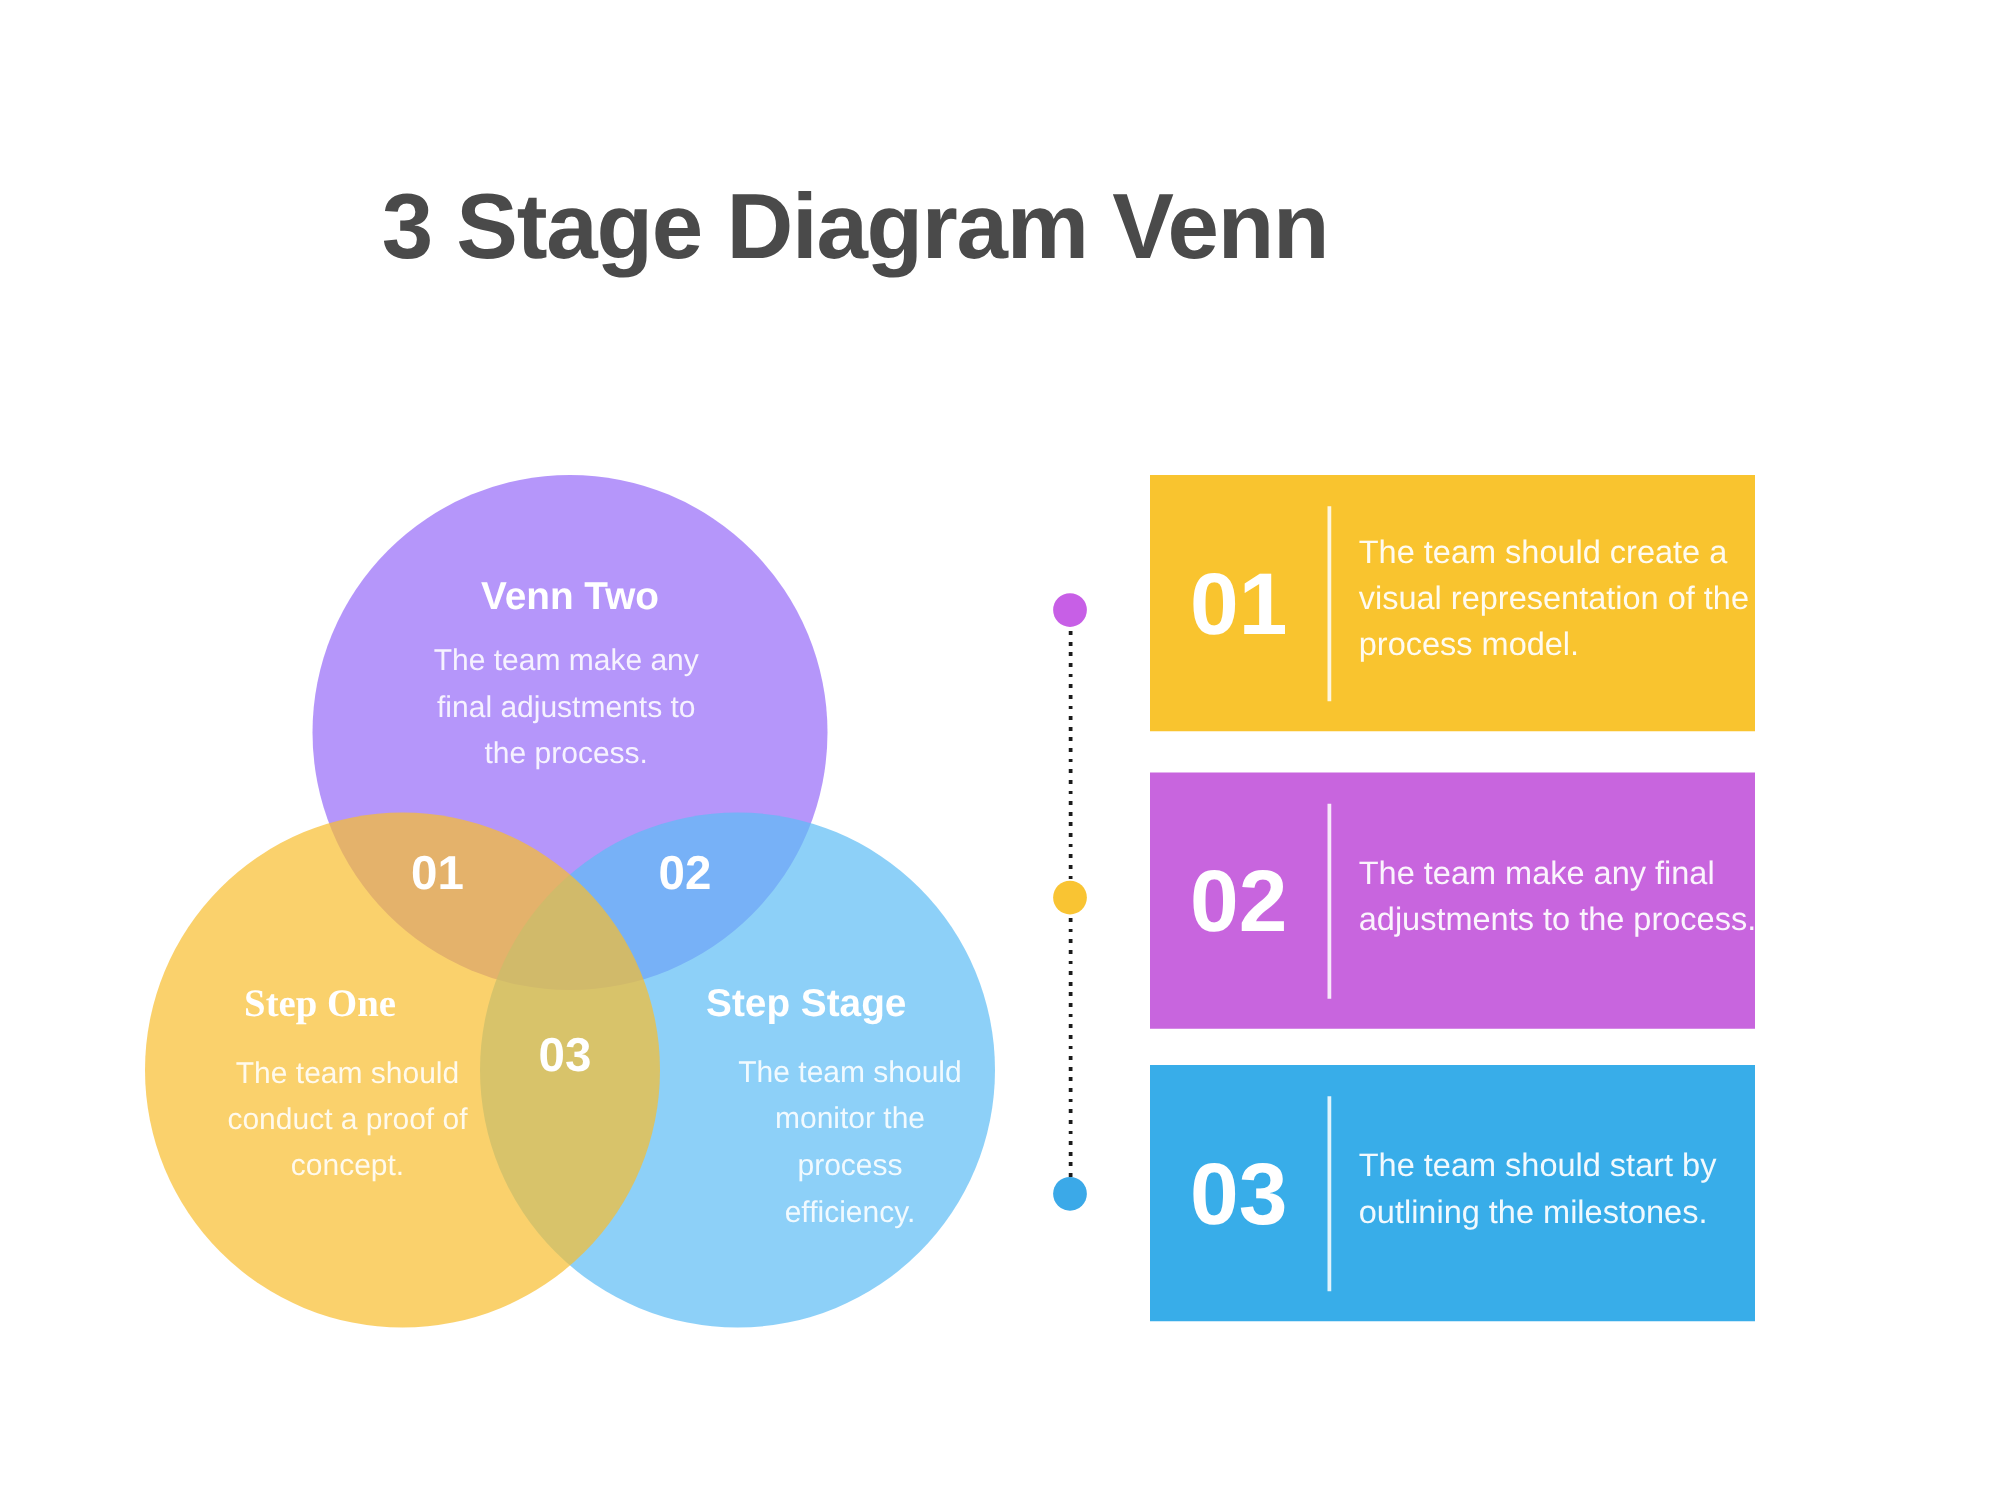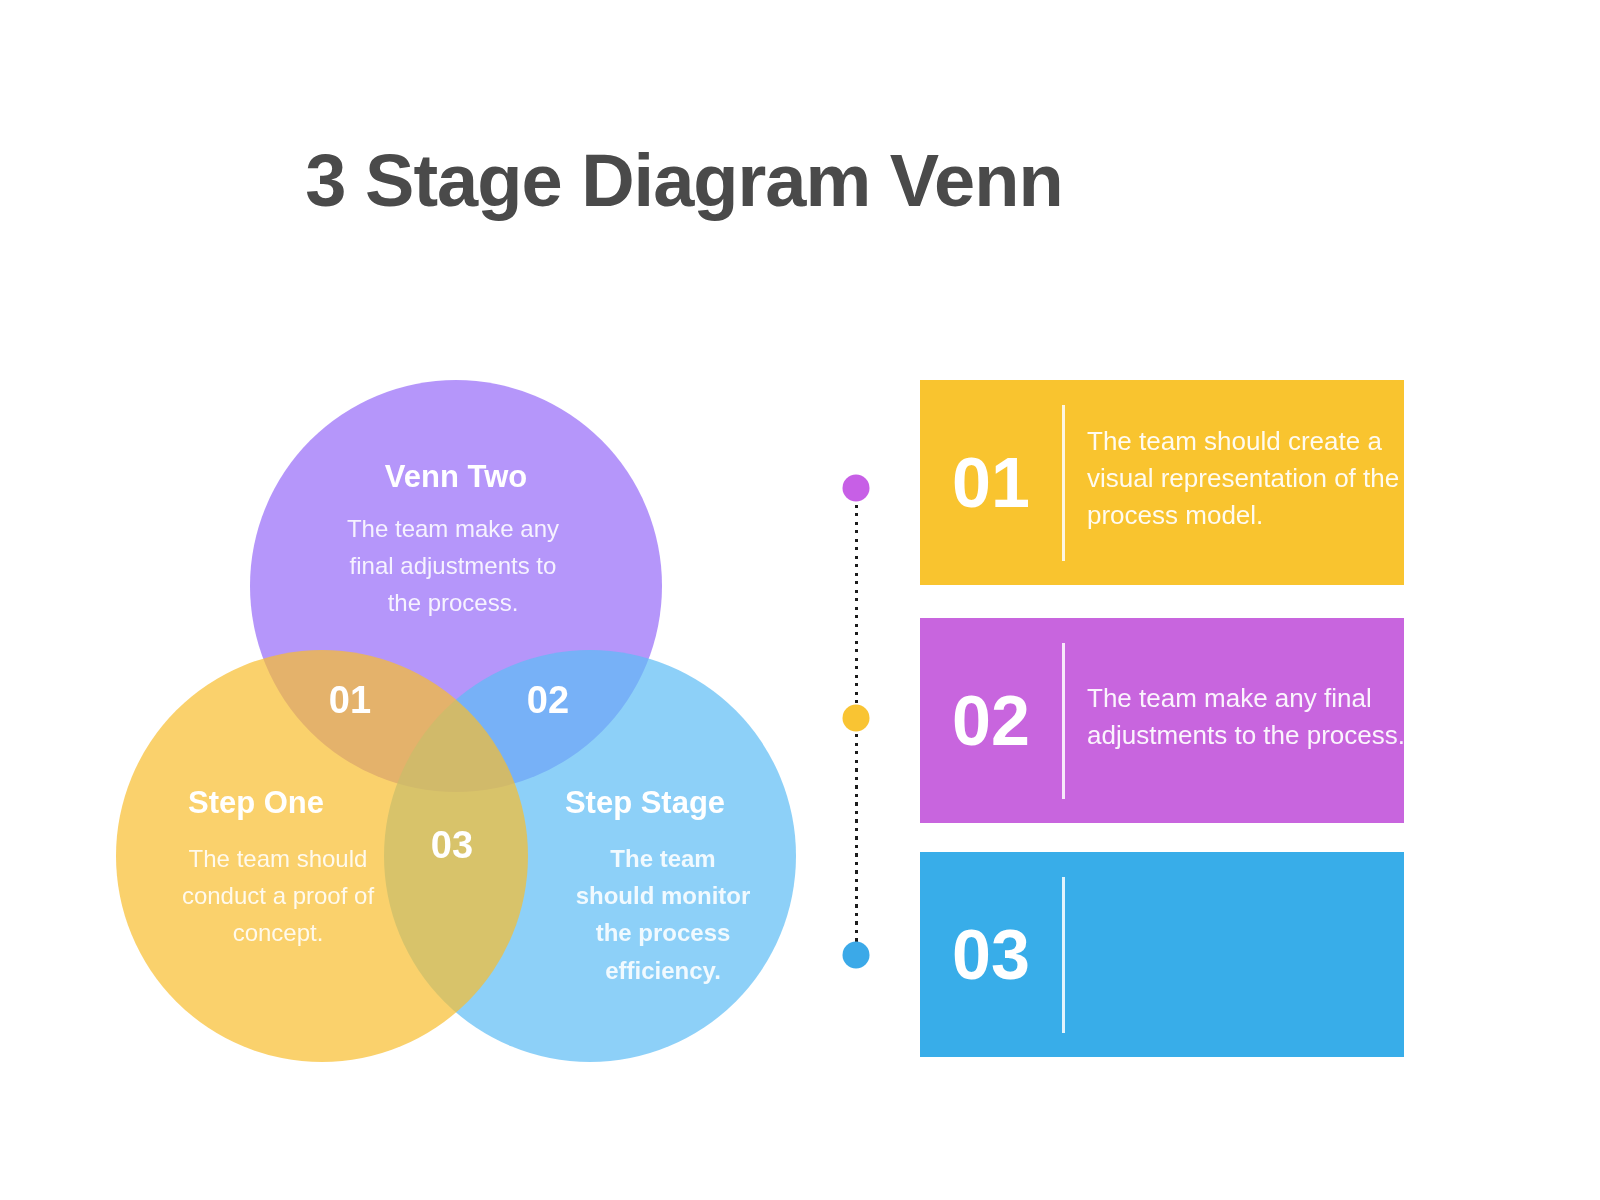--- a/index.html
+++ b/index.html
@@ -109,25 +109,25 @@
   <h1 class="page-title" style="color: rgb(74, 74, 74);">3 Stage Diagram Venn</h1>
 
   <div>
     <div class="venn-circle vc-two" style="background-color: rgb(150, 105, 248);"></div>
     <div class="venn-circle vc-three" style="background-color: rgb(92, 188, 245);"></div>
     <div class="venn-circle vc-one" style="background-color: rgb(248, 190, 45);"></div>
 
     <div class="venn-label step-title" style="left:456px; top:477px;">Venn Two</div>
     <div class="venn-label step-desc" style="left:453px; top:566px; width:236px;">The team make any final adjustments to the process.</div>
 
-    <div class="venn-label step-title" style="left:256px; top:803px;">Step One</div>
+    <div class="venn-label step-title" style="left:256px; top:803px;font-family:Liberation Serif, serif;">Step One</div>
     <div class="venn-label step-desc" style="left:256px; top:896px; width:205px;margin-left:22px;">The team should conduct a proof of concept.</div>
 
     <div class="venn-label step-title" style="left:645px; top:803px;">Step Stage</div>
-    <div class="venn-label step-desc" style="left:663px; top:914px; width:185px;font-weight:bold;">The team should monitor the process efficiency.</div>
+    <div class="venn-label step-desc" style="left:680px; top:914px; width:185px;">The team should monitor the process efficiency.</div>
 
     <div class="venn-label vnum" style="left:350px; top:700px;">01</div>
     <div class="venn-label vnum" style="left:548px; top:700px;">02</div>
     <div class="venn-label vnum" style="left:452px; top:845px;">03</div>
   </div>
 
   <div>
     <div class="timeline-line"></div>
     <span class="tdot tdot-top" style="background-color: rgb(199, 95, 230);"></span>
     <span class="tdot tdot-middle" style="background-color: rgb(249, 196, 51);"></span>
@@ -143,16 +143,17 @@
 
     <section class="card card-2" style="background-color: rgb(200, 101, 222);">
       <div class="card-number">02</div>
       <div class="card-divider"></div>
       <p class="card-text">The team make any final adjustments to the process.</p>
     </section>
 
     <section class="card card-3" style="background-color: rgb(56, 173, 233);">
       <div class="card-number">03</div>
       <div class="card-divider"></div>
+      <p class="card-text">The team should start by outlining the milestones.</p>
     </section>
   </div>
 
 </div>
 
 </body></html>

